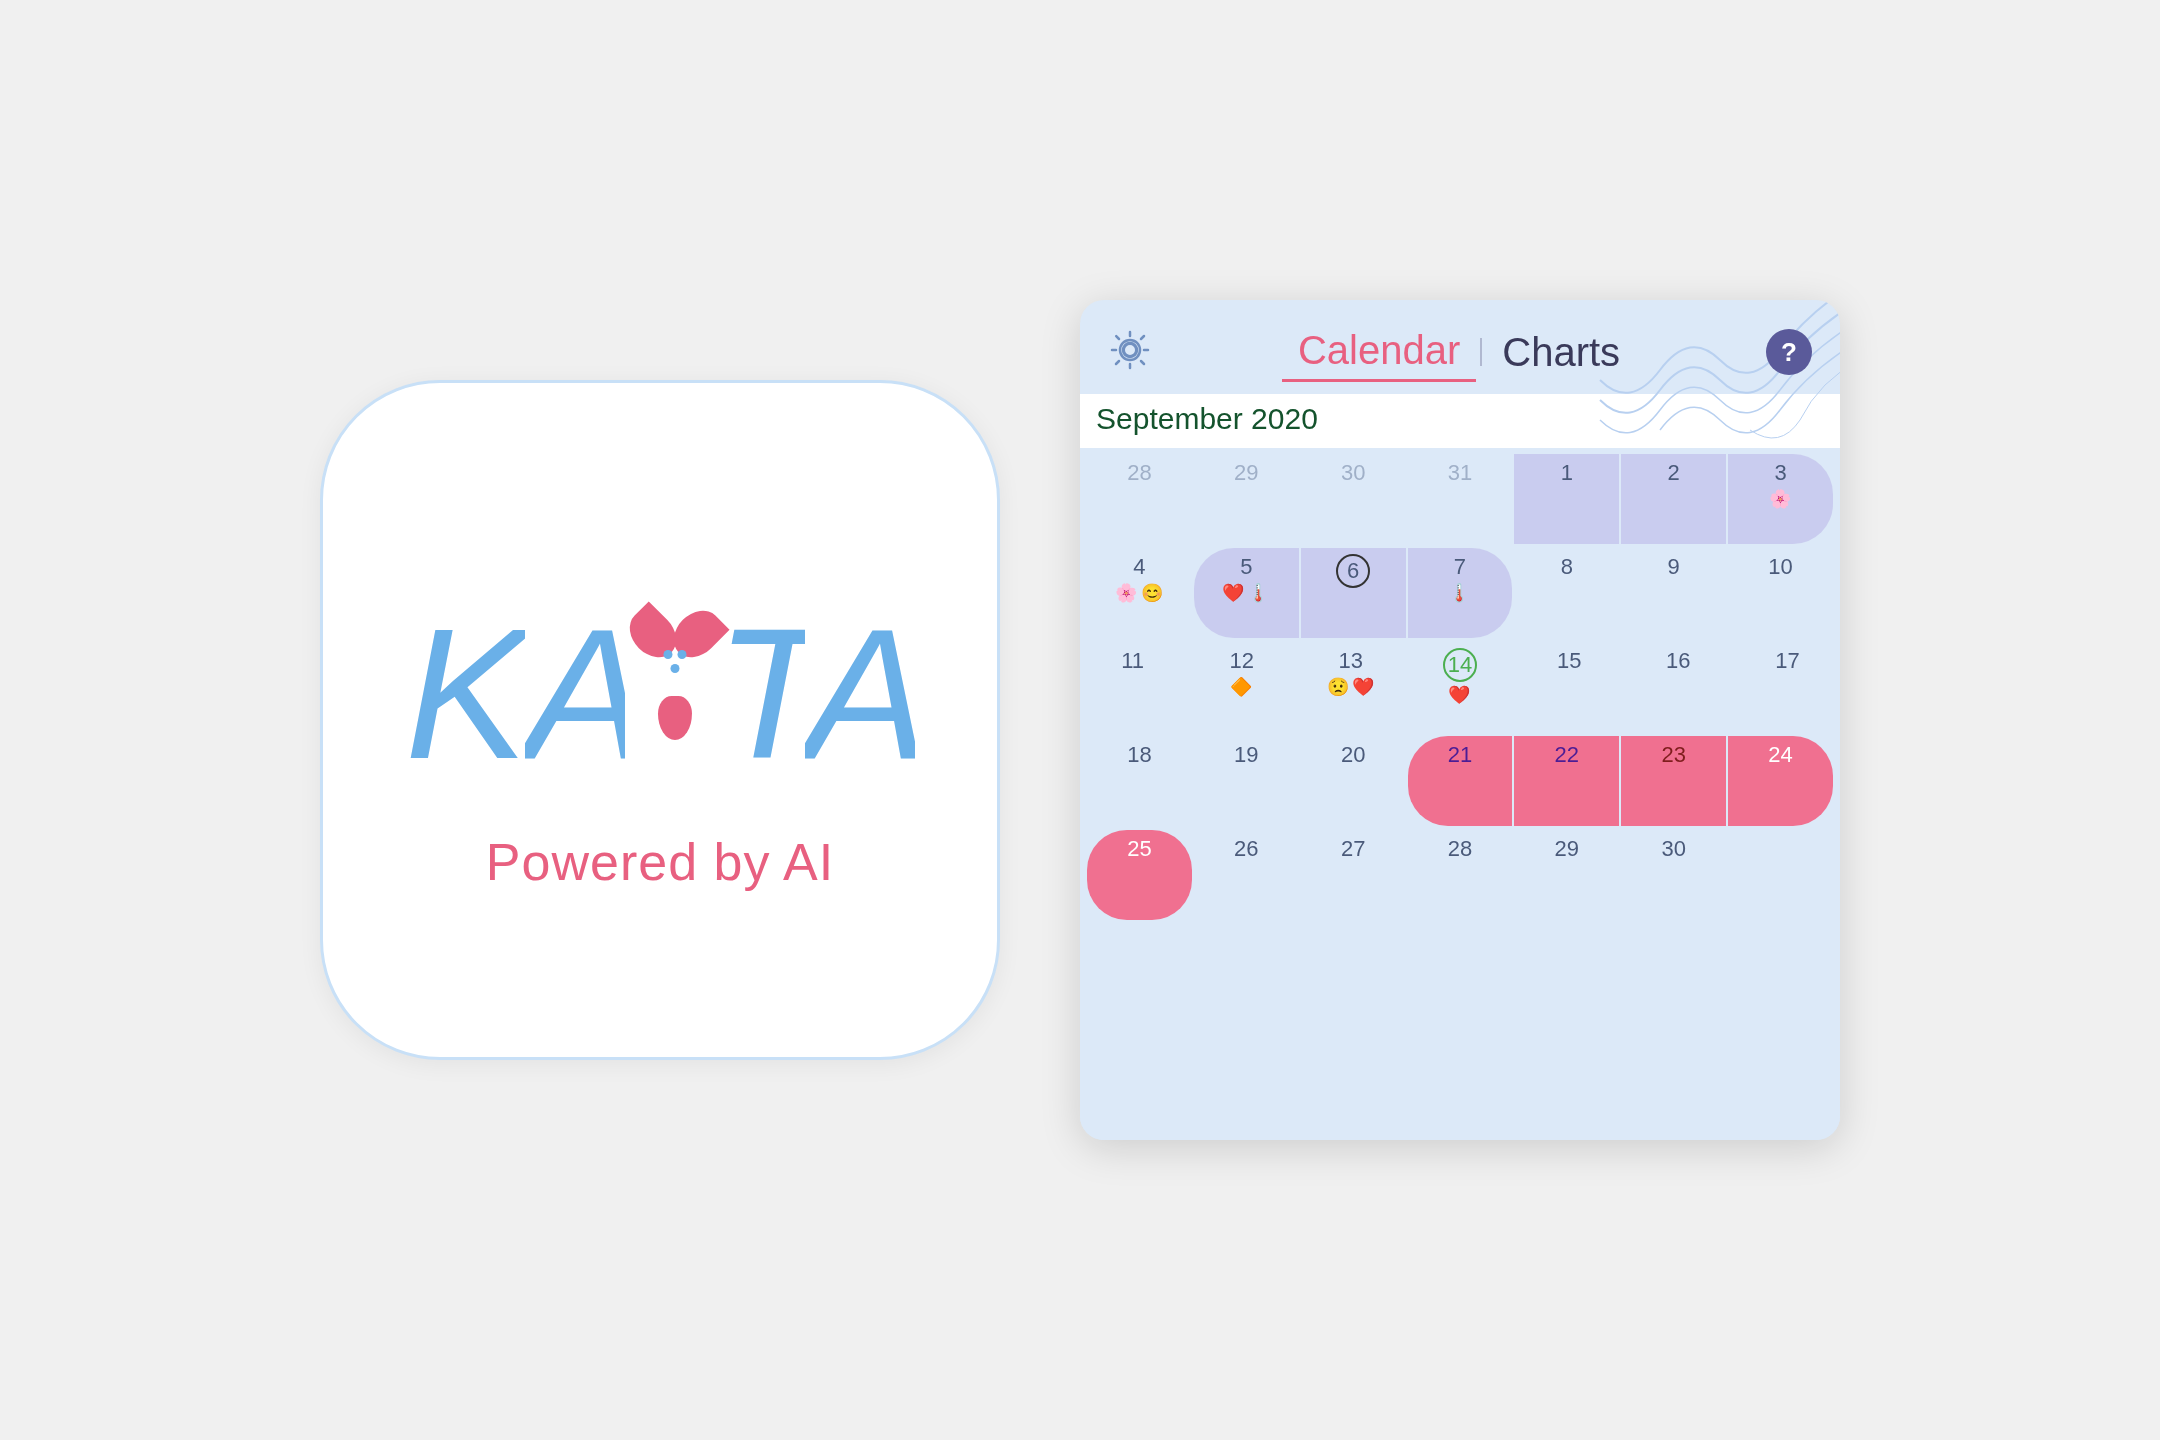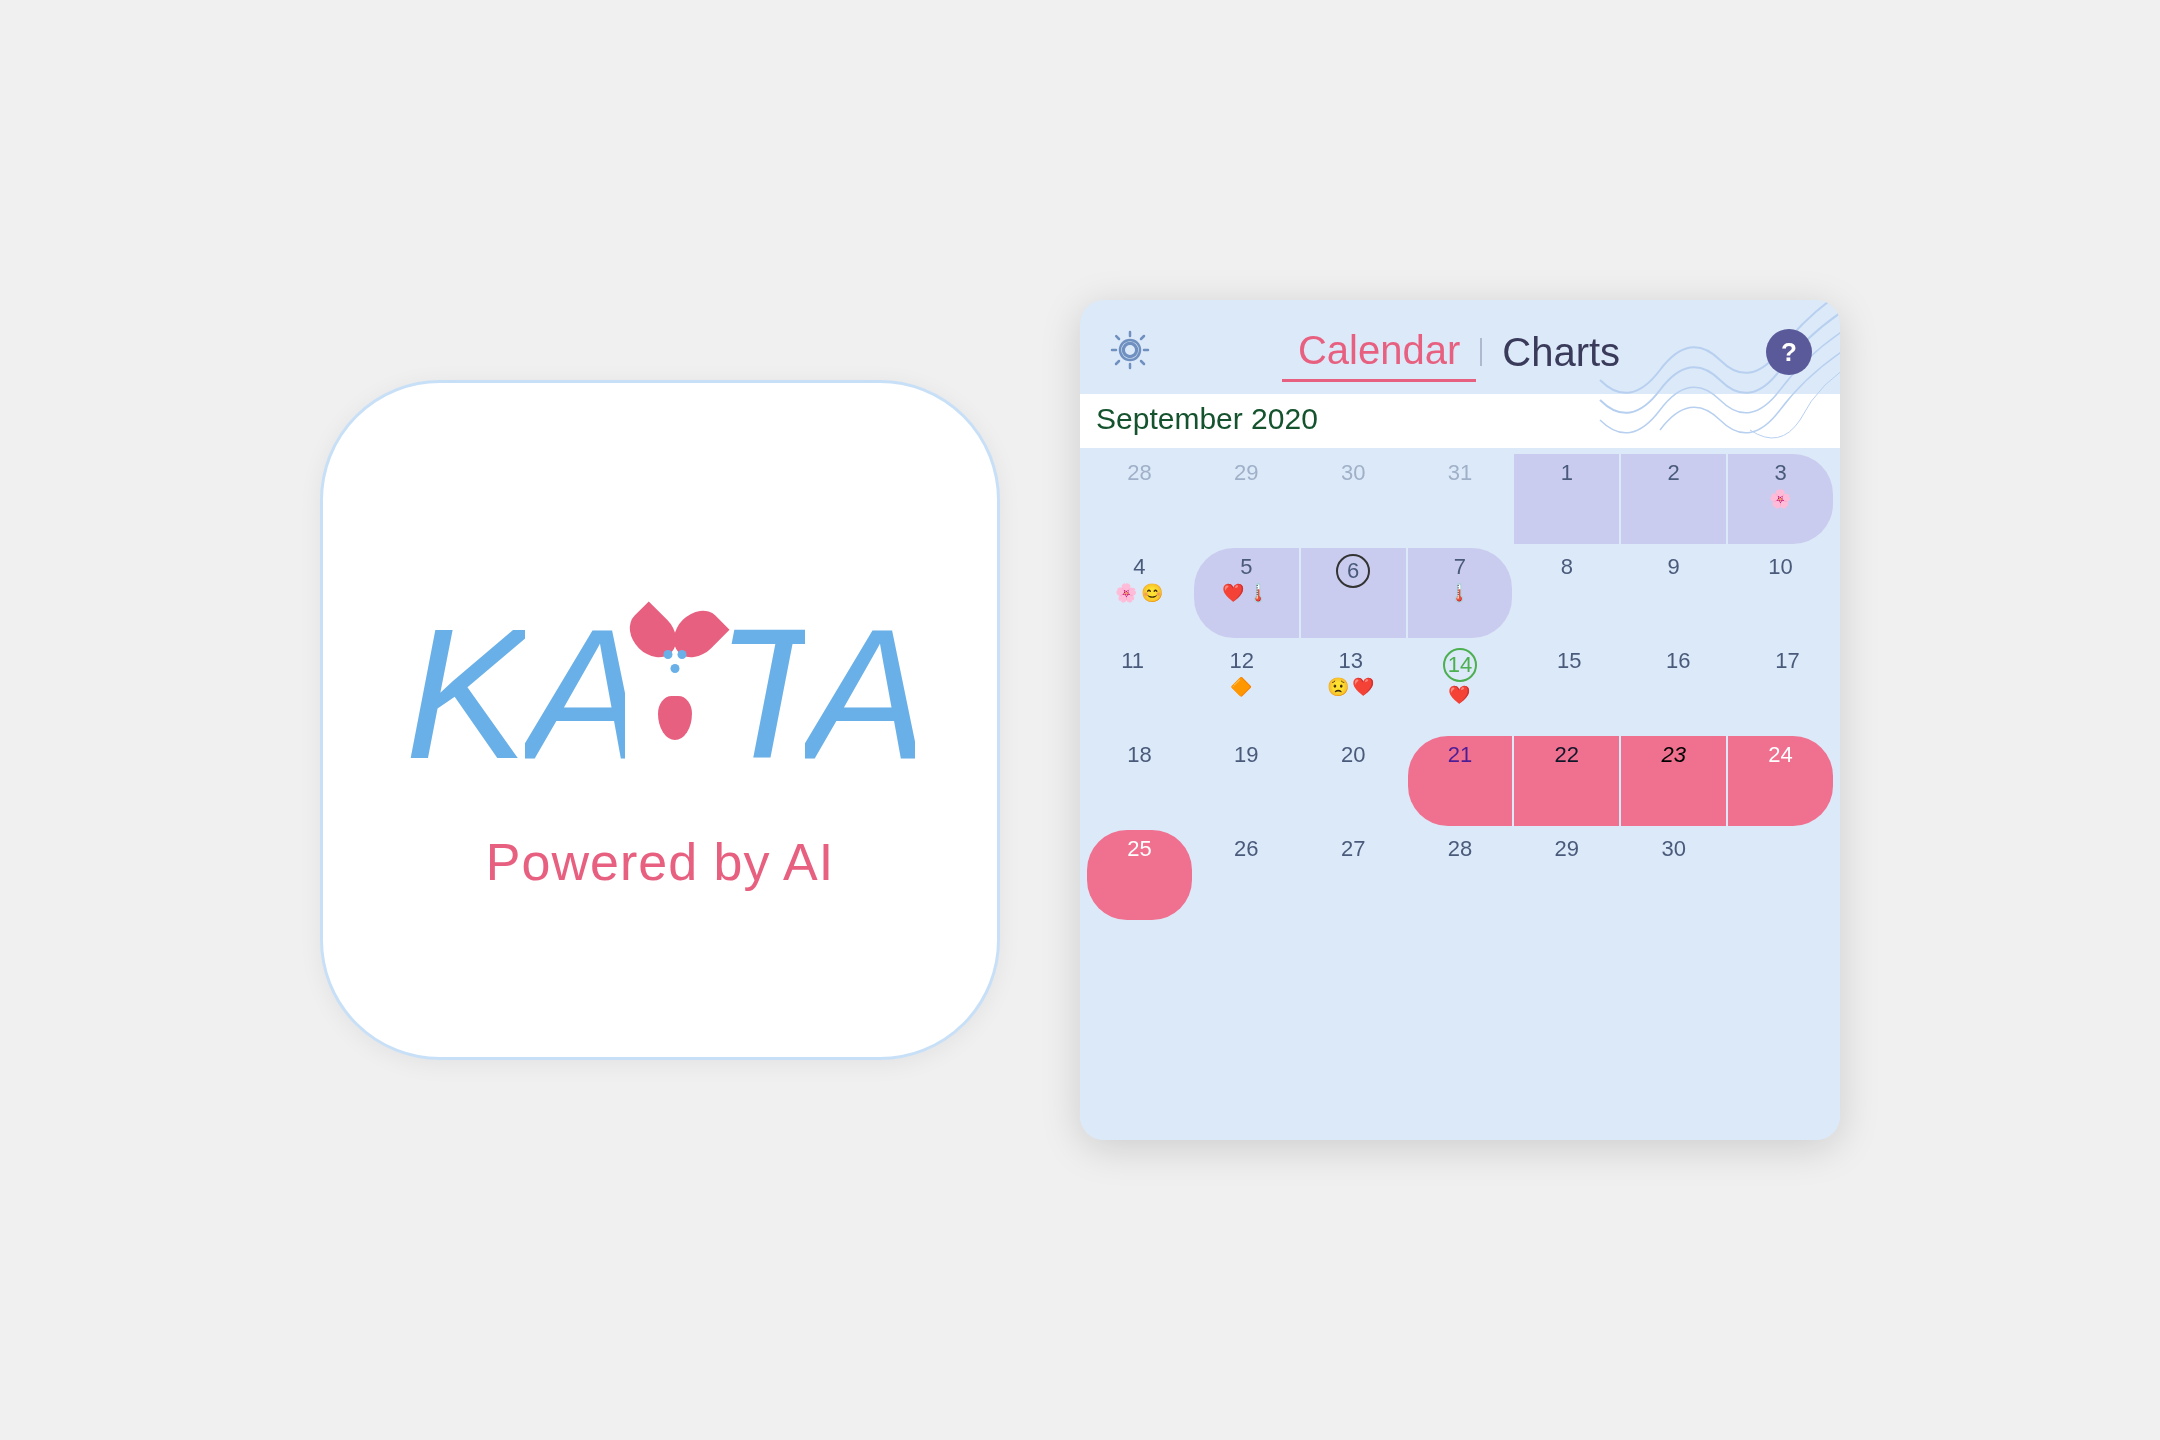--- a/index.html
+++ b/index.html
@@ -391,24 +391,24 @@
       <div class="cal-day">
           <span class="cal-day-num">19</span>
         </div>
       <div class="cal-day">
           <span class="cal-day-num">20</span>
         </div>
       <div class="cal-day" style="background:#f07090;border-radius:40px 0 0 40px;">
         <span class="cal-day-num" style="color:#4c1d95;">21</span>
       </div>
       <div class="cal-day" style="background:#f07090;border-radius:0;">
-        <span class="cal-day-num" style="color:#0f172a;">22</span>
+        <span class="cal-day-num" style="color:#4c1d95;">22</span>
       </div>
       <div class="cal-day" style="background:#f07090;border-radius:0;">
-        <span class="cal-day-num" style="color:#000000;font-style:italic;">23</span>
+        <span class="cal-day-num" style="color:#7f1d1d;">23</span>
       </div>
       <div class="cal-day" style="background:#f07090;border-radius:0 40px 40px 0;">
         <span class="cal-day-num" style="color:#fff;">24</span>
       </div>
     </div>
 
     <div style="display:grid;grid-template-columns:repeat(7,1fr);margin-bottom:4px;gap:2px;position:relative;">
       <div class="cal-day" style="background:#f07090;border-radius:40px;">
         <span class="cal-day-num" style="color:#fff;">25</span>
       </div>

